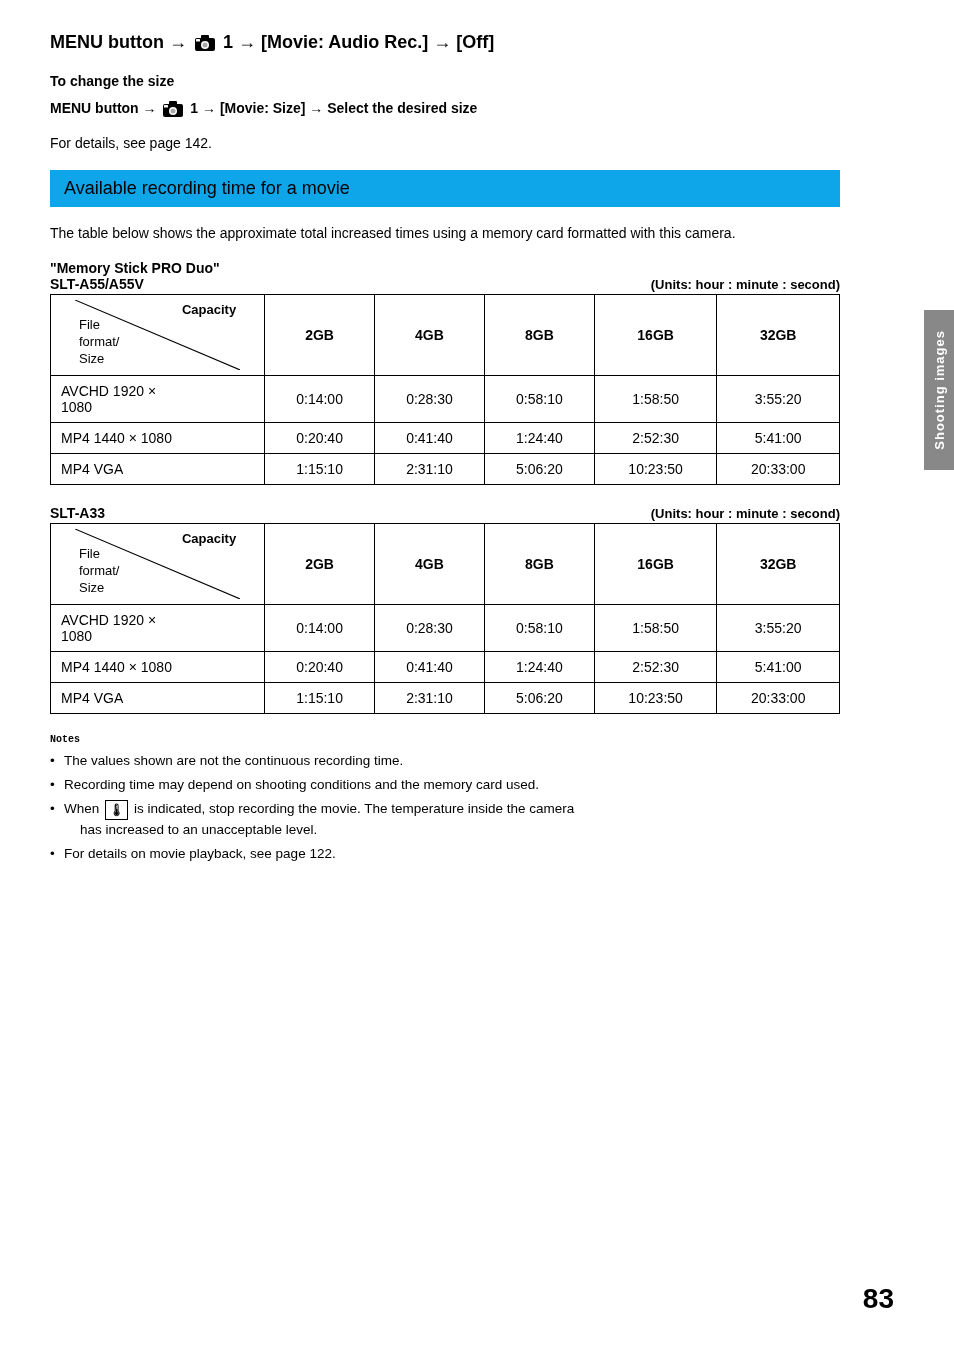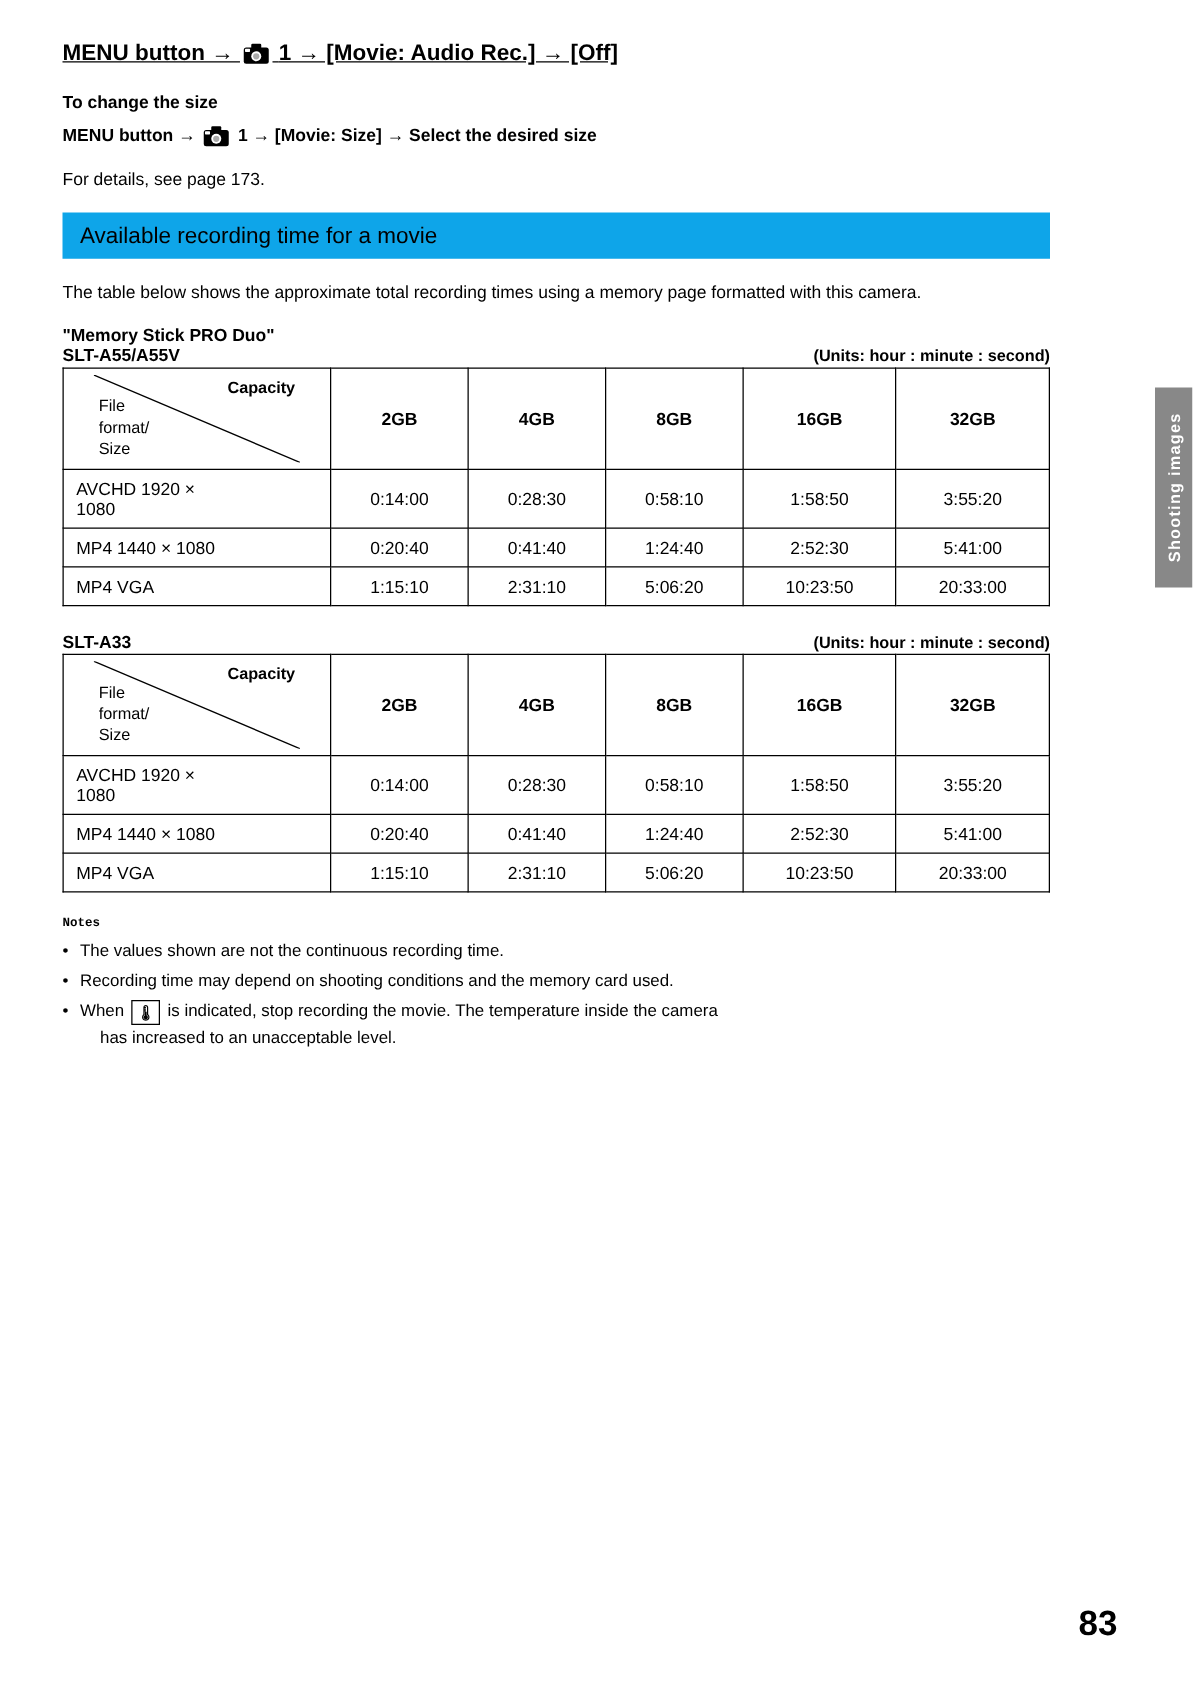--- a/index.html
+++ b/index.html
@@ -17,21 +17,20 @@
     .page-content {
       padding: 30px 60px 60px 50px;
       max-width: 900px;
     }
 
     .main-heading {
       font-size: 18px;
       font-weight: bold;
       margin-bottom: 18px;
       line-height: 1.4;
-      text-decoration: underline;
     }
 
     .sub-heading {
       font-size: 14px;
       font-weight: bold;
       margin-bottom: 10px;
     }
 
     .secondary-heading {
       font-size: 14px;
@@ -241,27 +240,27 @@
       <rect x="1" y="4" width="20" height="13" rx="2" fill="#000"></rect>
       <rect x="7" y="1" width="8" height="5" rx="1" fill="#000"></rect>
       <circle cx="11" cy="11" r="4" fill="#fff"></circle>
       <circle cx="11" cy="11" r="2.5" fill="#aaa"></circle>
       <rect x="2" y="5" width="4" height="2.5" rx="0.5" fill="#fff"></rect>
     </svg>
     <span> 1 → [Movie: Size] → Select the desired size</span>
   </div>
 
   
-  <div class="body-text">For details, see page 173.</div>
+  <div class="body-text">For details, see page 142.</div>
 
   
   <div class="section-banner">Available recording time for a movie</div>
 
   
-  <div class="body-text">The table below shows the approximate total recording times using a memory page formatted with this camera.</div>
+  <div class="body-text">The table below shows the approximate total increased times using a memory card formatted with this camera.</div>
 
   
   <div class="table-section">
     <div class="table-header-row">
       <div class="table-model-label">
         <span>"Memory Stick PRO Duo"<br>SLT-A55/A55V</span>
       </div>
       <div class="table-units-label">(Units: hour : minute : second)</div>
     </div>
 
@@ -369,20 +368,21 @@
   </div>
 
   
   <div class="notes-section">
     <div class="notes-title">Notes</div>
     <ul class="notes-list">
       <li>The values shown are not the continuous recording time.</li>
       <li>Recording time may depend on shooting conditions and the memory card used.</li>
       <li>When <span class="temp-icon">🌡</span> is indicated, stop recording the movie. The temperature inside the camera
         <br><span style="padding-left:16px;">has increased to an unacceptable level.</span></li>
+      <li>For details on movie playback, see page 122.</li>
     </ul>
   </div>
 
 </div>
 
 <div class="side-tab" style="height:160px;top:310px;">
   <span class="side-tab-text">Shooting images</span>
 </div>
 
 <div class="page-number">83</div>

